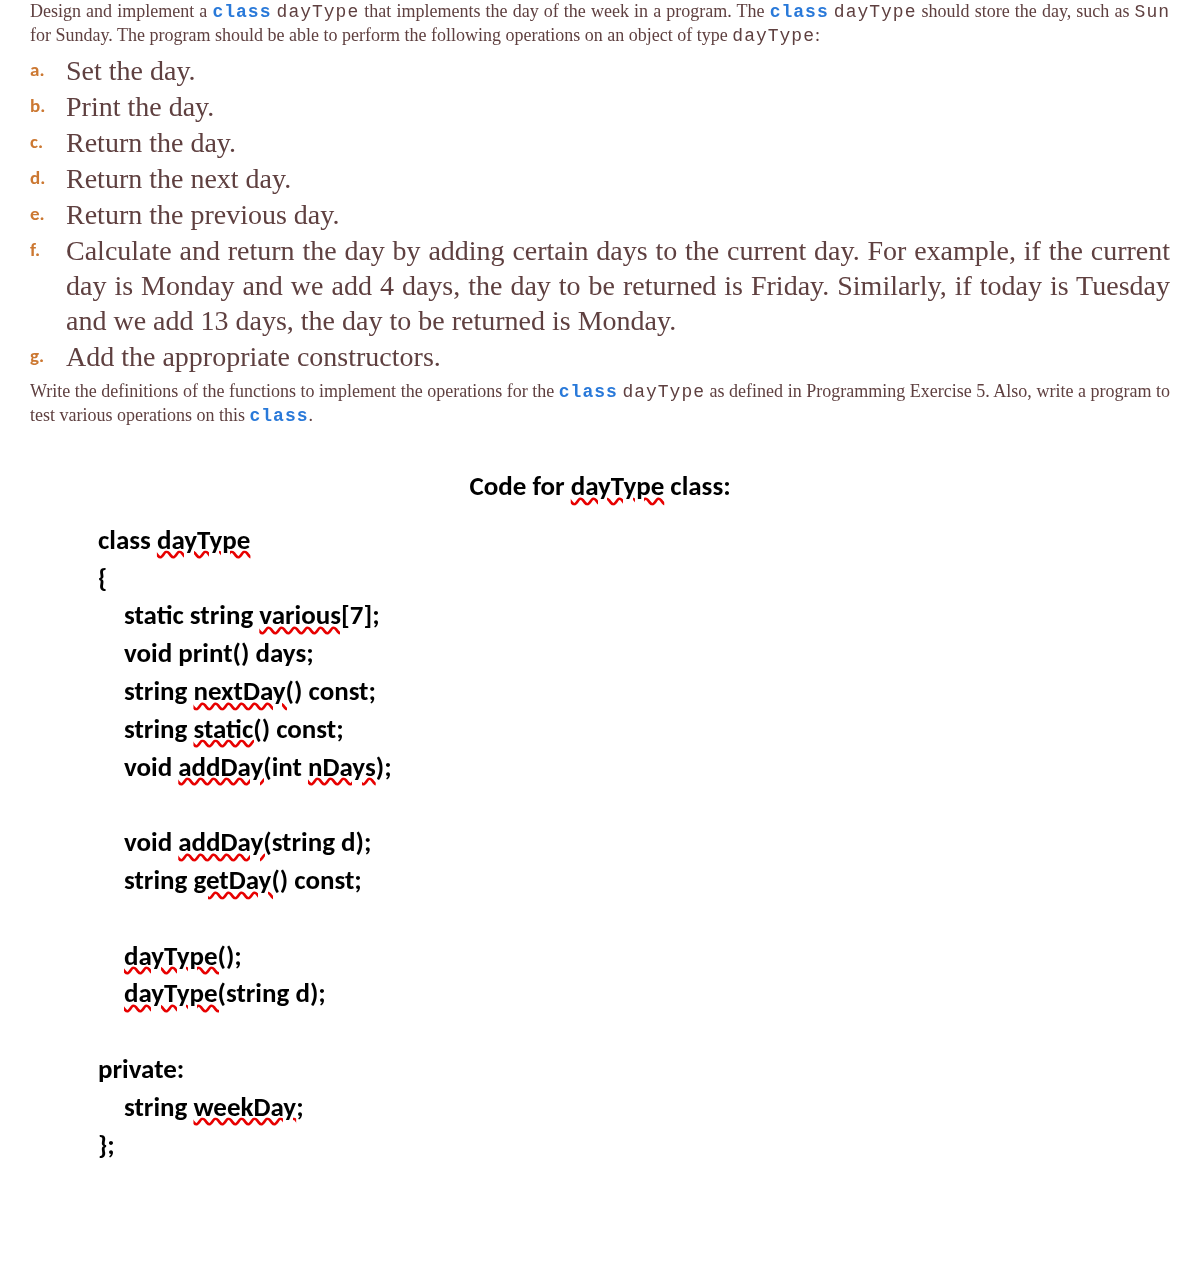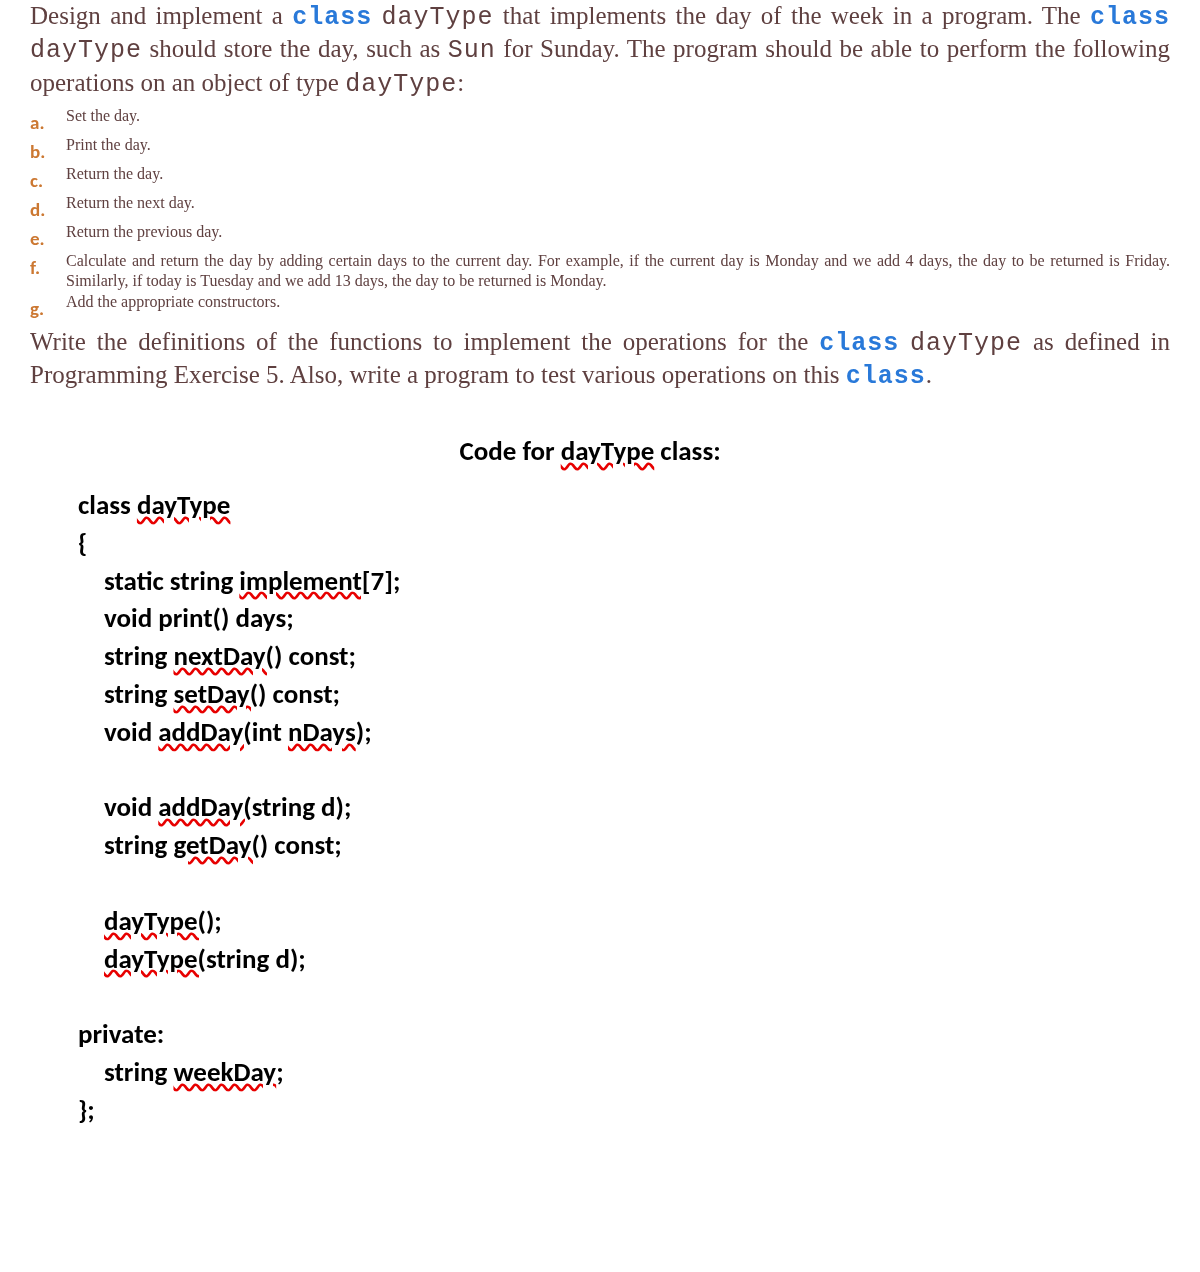--- a/index.html
+++ b/index.html
@@ -8,21 +8,21 @@
     background: #fff;
     font-family: Garamond, "Times New Roman", serif;
     width: 1200px;
   }
   .page {
     padding: 0 30px 20px 30px;
     box-sizing: border-box;
   }
   .problem-text {
     color: #5f4040;
-    font-size: 25px;
+    font-size: 18px;
     line-height: 1.25;
     margin-bottom: 4px;
     text-align: justify;
   }
   .kw-class {
     color: #2979d9;
     font-family: "Courier New", monospace;
     font-weight: bold;
     letter-spacing: 1px;
   }
@@ -44,27 +44,27 @@
     color: #cc7832;
     font-family: Calibri, Arial, sans-serif;
     font-weight: bold;
     font-size: 19px;
     width: 36px;
     flex: 0 0 36px;
     padding-top: 5px;
   }
   .ol-body {
     color: #5f4040;
-    font-size: 16px;
+    font-size: 28px;
     line-height: 1.25;
     flex: 1;
     text-align: justify;
   }
   .code-block {
-    margin: 40px 0 0 48px;
+    margin: 40px 0 0 68px;
     font-family: Calibri, Arial, sans-serif;
     color: #000;
     font-weight: bold;
     font-size: 27px;
     line-height: 1.4;
   }
   .code-title {
     text-align: center;
     margin-left: -68px;
     margin-bottom: 16px;
@@ -122,24 +122,24 @@
     <span>Write the definitions of the functions to implement the operations for the </span><span class="kw-class">class</span><span> </span><span class="mono">dayType</span><span> as defined in Programming Exercise 5. Also, write a program to test various operations on this </span><span class="kw-class">class</span><span>.</span>
   </div>
 
   <div class="code-block">
     <div class="code-title">
       <span>Code for </span><span class="spell">dayType</span><span> class:</span>
     </div>
 
     <div><span>class </span><span class="spell">dayType</span></div>
     <div>{</div>
-    <div class="indent1"><span>static string </span><span class="spell">implement[</span><span>7];</span></div>
+    <div class="indent1"><span>static string </span><span class="spell">various[</span><span>7];</span></div>
     <div class="indent1">void print() days;</div>
     <div class="indent1"><span>string </span><span class="spell">nextDay(</span><span>) const;</span></div>
-    <div class="indent1"><span>string </span><span class="spell">setDay(</span><span>) const;</span></div>
+    <div class="indent1"><span>string </span><span class="spell">static(</span><span>) const;</span></div>
     <div class="indent1"><span>void </span><span class="spell">addDay(</span><span>int </span><span class="spell">nDays</span><span>);</span></div>
     <div class="blank"></div>
     <div class="indent1"><span>void </span><span class="spell">addDay(</span><span>string d);</span></div>
     <div class="indent1"><span>string </span><span class="spell">getDay(</span><span>) const;</span></div>
     <div class="blank"></div>
     <div class="indent1"><span class="spell">dayType(</span><span>);</span></div>
     <div class="indent1"><span class="spell">dayType(</span><span>string d);</span></div>
     <div class="blank"></div>
     <div>private:</div>
     <div class="indent1"><span>string </span><span class="spell">weekDay</span><span>;</span></div>

